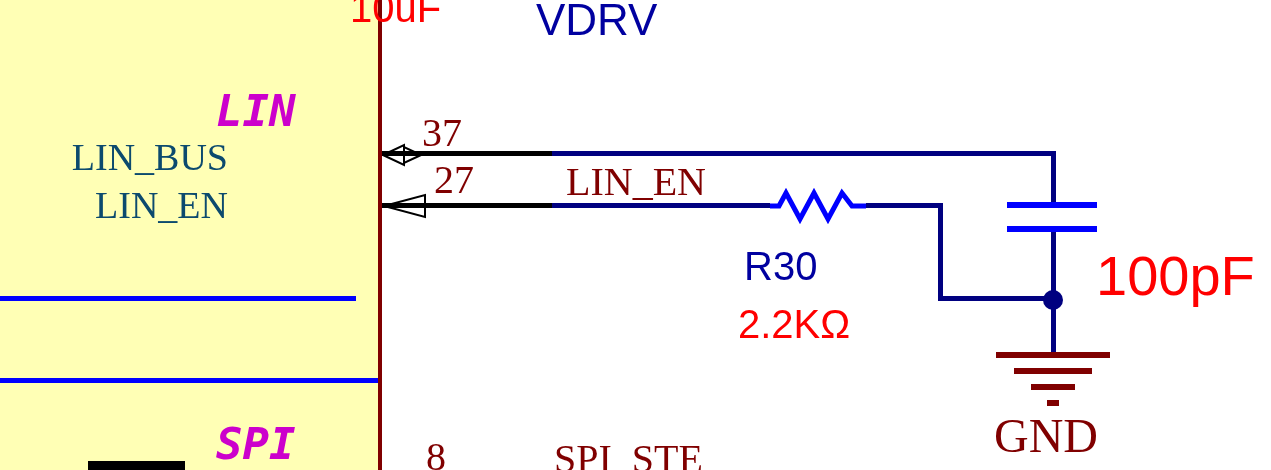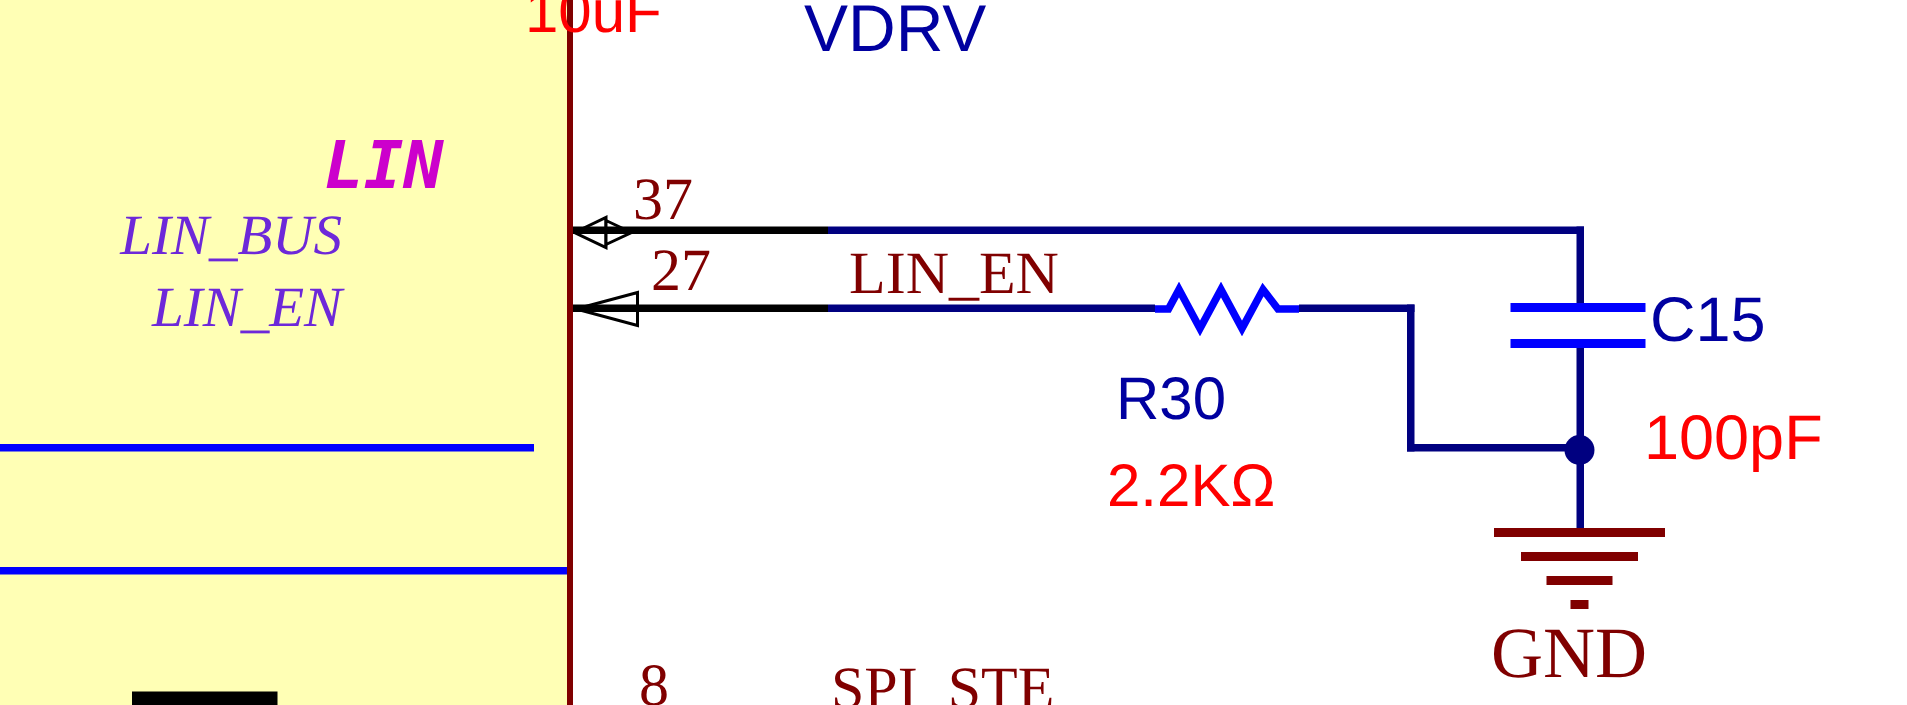--- a/index.html
+++ b/index.html
@@ -9,21 +9,21 @@
   }
   .abs{position:absolute;}
   .txt{position:absolute;line-height:1;white-space:nowrap;}
   .serif{font-family:"Liberation Serif",serif;}
   .sans{font-family:"Liberation Sans",sans-serif;}
   .mono{font-family:"DejaVu Sans Mono",monospace;margin-top:39px;}
   .maroon{color:#800000;}
   .navy{color:#0000A0;}
   .red{color:#FF0000;}
   .magenta{color:#CC00CC;font-weight:bold;font-style:italic;}
-  .black{color:#6d28d9;font-style:italic;}
+  .black{color:#0c4a6e;}
 
   
   .comp-body{left:0;top:0;width:378px;height:470px;background:#FFFFB5;}
   .comp-edge{left:378px;top:0;width:4px;height:470px;background:#800000;}
   .blue-rule{background:#0000FF;height:5px;}
 
   
   .wire{position:absolute;background:#000080;}
   .pinwire{position:absolute;background:#000000;}
   .plate{position:absolute;background:#0000FF;}
@@ -35,20 +35,21 @@
 <body>
 
 <div id="canvas">
 
   <div class="abs comp-body"></div>
   <div class="abs blue-rule" style="left:0;top:296px;width:356px;"></div>
   <div class="abs blue-rule" style="left:0;top:378px;width:382px;"></div>
   <div class="abs comp-edge"></div>
 
   <div class="txt mono magenta" style="left:216px;top:50px;font-size:44px;">LIN</div>
+  <div class="txt mono magenta" style="left:216px;top:383px;font-size:44px;">SPI</div>
 
   <div class="abs" style="left:0;top:138px;width:228px;text-align:right;">
     <span class="serif black" style="font-size:38px;line-height:1;">LIN_BUS</span>
   </div>
   <div class="abs" style="left:0;top:186px;width:228px;text-align:right;">
     <span class="serif black" style="font-size:38px;line-height:1;">LIN_EN</span>
   </div>
 
   <svg class="abs" style="left:382px;top:141px;" width="40" height="28" viewBox="0 0 40 28">
     <polygon points="1,14 22,4 22,24" fill="#ffffff" stroke="#000000" stroke-width="2"></polygon>
@@ -74,22 +75,21 @@
   <div class="wire" style="left:938px;top:203px;width:5px;height:98px;"></div>
   <div class="wire" style="left:938px;top:296px;width:118px;height:5px;"></div>
   <div class="txt sans navy" style="left:744px;top:246px;font-size:40px;">R30</div>
   <div class="txt sans red" style="left:738px;top:304px;font-size:40px;">2.2KΩ</div>
 
   <div class="wire" style="left:1051px;top:151px;width:5px;height:55px;"></div>
   <div class="plate" style="left:1007px;top:202px;width:90px;height:6px;"></div>
   <div class="plate" style="left:1007px;top:226px;width:90px;height:6px;"></div>
   <div class="wire" style="left:1051px;top:232px;width:5px;height:68px;"></div>
   <div class="junction" style="left:1043px;top:290px;"></div>
-  <div class="txt sans navy" style="left:1100px;top:192px;font-size:42px;">C15</div>
-  <div class="txt sans red" style="left:1096px;top:248px;font-size:42px;margin-top:23px;">100pF</div>
+  <div class="txt sans red" style="left:1096px;top:248px;font-size:56px;">100pF</div>
 
   <div class="wire" style="left:1051px;top:300px;width:5px;height:54px;"></div>
   <div class="gndbar" style="left:996px;top:352px;width:114px;height:6px;"></div>
   <div class="gndbar" style="left:1014px;top:368px;width:78px;height:6px;"></div>
   <div class="gndbar" style="left:1031px;top:384px;width:44px;height:6px;"></div>
   <div class="gndbar" style="left:1047px;top:400px;width:12px;height:6px;"></div>
   <div class="txt serif maroon" style="left:994px;top:412px;font-size:48px;">GND</div>
 
   <div class="txt sans navy" style="left:536px;top:-2px;font-size:44px;">VDRV</div>
 

